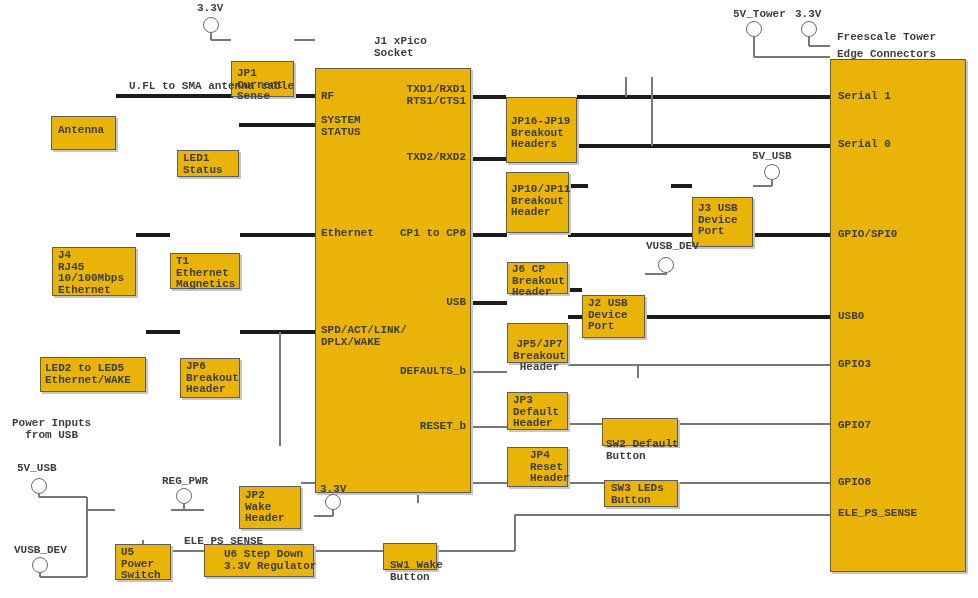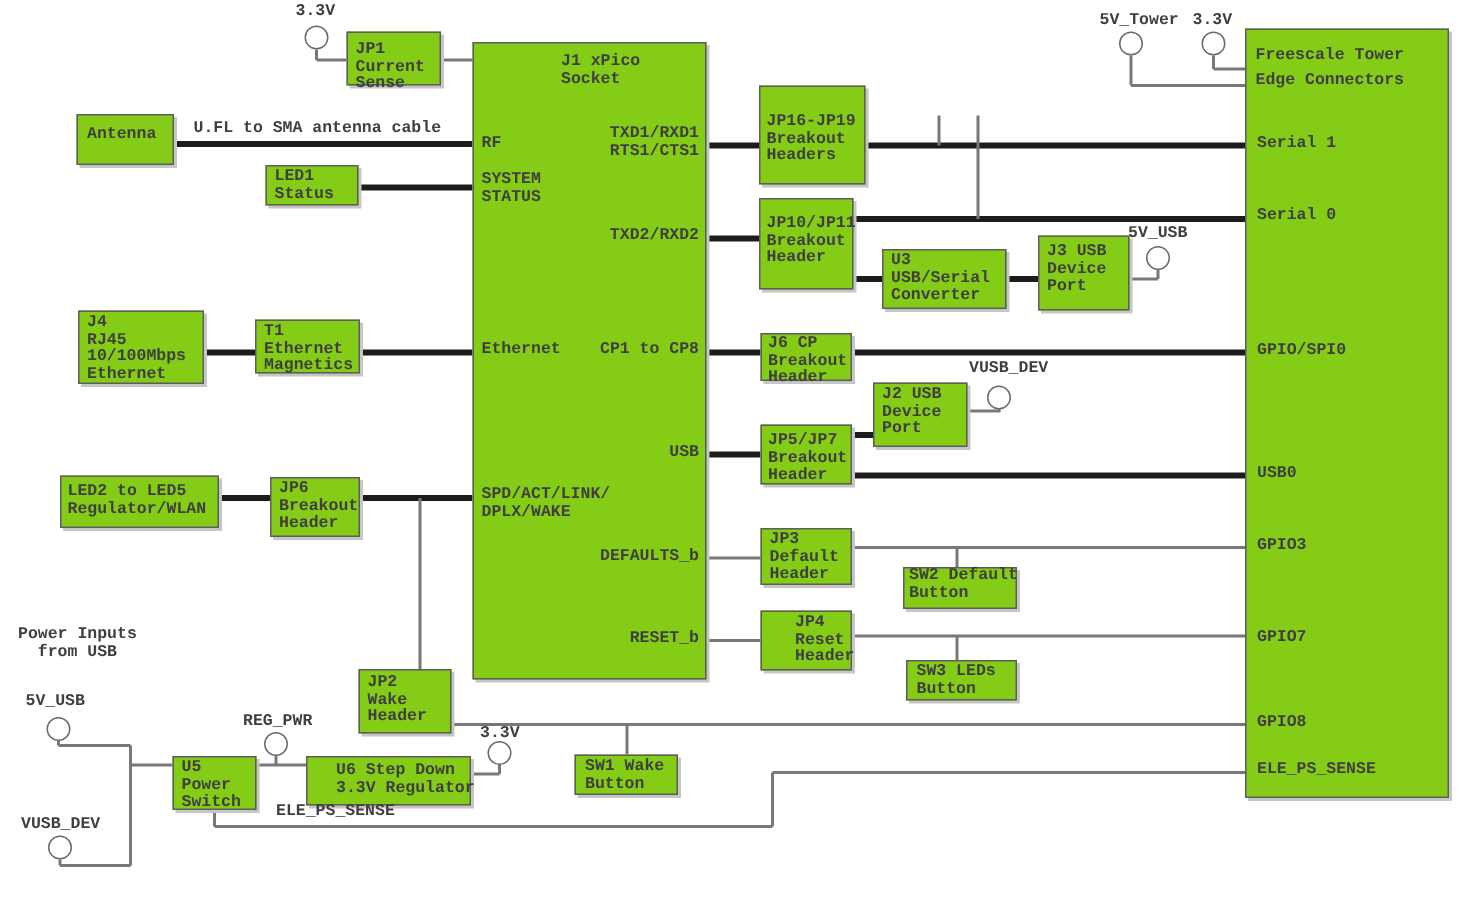--- a/index.html
+++ b/index.html
@@ -2,23 +2,23 @@
 <html><head>
 <meta charset="utf-8">
 <style>
   html,body{margin:0;padding:0;background:#ffffff;}
   #diagram{
     position:relative;width:978px;height:598px;background:#ffffff;overflow:hidden;
     font-family:"Liberation Mono","DejaVu Sans Mono",monospace;
     font-weight:bold;font-size:11px;line-height:11.5px;color:#3f3f3f;
   }
   .box{
-    position:absolute;box-sizing:border-box;background:#84cc16;
+    position:absolute;box-sizing:border-box;background:#eab308;
     border:1.5px solid #5d5d5d;box-shadow:2px 2px 0 #c6c6c6;
-    white-space:pre;overflow:visible;
+    white-space:pre;overflow:visible;margin-top:40px;
   }
   .wire{position:absolute;}
   .wire.thick{background:#1c1c1c;}
   .wire.thin{background:#787878;}
   .lbl{position:absolute;white-space:pre;}
   .circle{
     position:absolute;width:16px;height:16px;box-sizing:border-box;
     border:1.6px solid #6a6a6a;border-radius:50%;background:#ffffff;
   }
 </style>
@@ -78,37 +78,36 @@
     <div class="wire thin" style="left: 142.25px; top: 540px; width: 1.5px; height: 11px;"></div>
     <div class="wire thin" style="left: 143px; top: 550.25px; width: 372px; height: 1.5px;"></div>
     <div class="wire thin" style="left: 514.25px; top: 515px; width: 1.5px; height: 36px;"></div>
     <div class="wire thin" style="left: 515px; top: 514.25px; width: 315px; height: 1.5px;"></div>
     <div class="box" style="left: 231px; top: 21px; width: 63px; height: 36px; padding-top: 6px; padding-left: 5px;"><div>JP1</div><div>Current</div><div>Sense</div></div>
     <div class="box" style="left: 51px; top: 76px; width: 65px; height: 34px; padding-top: 8px; padding-left: 6px;"><div>Antenna</div></div>
     <div class="box" style="left: 177px; top: 110px; width: 62px; height: 27px; padding-top: 2px; padding-left: 5px;"><div>LED1</div><div>Status</div></div>
     <div class="box" style="left: 315px; top: 28px; width: 156px; height: 425px; padding-top: 4px; padding-left: 5px;"></div>
     <div class="box" style="left: 52px; top: 207px; width: 84px; height: 49px; padding-top: 2px; padding-left: 5px;"><div>J4</div><div>RJ45</div><div>10/100Mbps</div><div>Ethernet</div></div>
     <div class="box" style="left: 170px; top: 213px; width: 70px; height: 36px; padding-top: 2px; padding-left: 5px;"><div>T1</div><div>Ethernet</div><div>Magnetics</div></div>
-    <div class="box" style="left: 40px; top: 317px; width: 106px; height: 35px; padding-top: 5px; padding-left: 4px;"><div>LED2 to LED5</div><div>Regulator/WLAN</div></div>
+    <div class="box" style="left: 40px; top: 317px; width: 106px; height: 35px; padding-top: 5px; padding-left: 4px;"><div>LED2 to LED5</div><div>Ethernet/WAKE</div></div>
     <div class="box" style="left: 180px; top: 318px; width: 60px; height: 40px; padding-top: 2px; padding-left: 5px;"><div>JP6</div><div>Breakout</div><div>Header</div></div>
     <div class="box" style="left: 239px; top: 446px; width: 62px; height: 43px; padding-top: 3px; padding-left: 5px;"><div>JP2</div><div>Wake</div><div>Header</div></div>
     <div class="box" style="left: 506px; top: 57px; width: 71px; height: 66px; padding-top: 18px; padding-left: 4px;"><div>JP16-JP19</div><div>Breakout</div><div>Headers</div></div>
     <div class="box" style="left: 506px; top: 132px; width: 63px; height: 61px; padding-top: 11px; padding-left: 4px;"><div>JP10/JP11</div><div>Breakout</div><div>Header</div></div>
-    <div class="box" style="left: 588px; top: 166px; width: 83px; height: 40px; padding-top: 2px; padding-left: 5px;"><div>U3</div><div>USB/Serial</div><div>Converter</div></div>
     <div class="box" style="left: 692px; top: 157px; width: 61px; height: 50px; padding-top: 5px; padding-left: 5px;"><div>J3 USB</div><div>Device</div><div>Port</div></div>
     <div class="box" style="left: 507px; top: 222px; width: 61px; height: 32px; padding-top: 1px; padding-left: 4px;"><div>J6 CP</div><div>Breakout</div><div>Header</div></div>
     <div class="box" style="left: 582px; top: 255px; width: 63px; height: 43px; padding-top: 2px; padding-left: 5px;"><div>J2 USB</div><div>Device</div><div>Port</div></div>
-    <div class="box" style="left: 507px; top: 283px; width: 61px; height: 40px; padding-top: 5px; padding-left: 4px;"><div>JP5/JP7</div><div>Breakout</div><div>Header</div></div>
+    <div class="box" style="left: 507px; top: 283px; width: 61px; height: 40px; padding-top: 15px; padding-left: 4px; text-align: center;"><div>JP5/JP7</div><div>Breakout</div><div>Header</div></div>
     <div class="box" style="left: 507px; top: 352px; width: 61px; height: 38px; padding-top: 2px; padding-left: 5px;"><div>JP3</div><div>Default</div><div>Header</div></div>
-    <div class="box" style="left: 602px; top: 378px; width: 76px; height: 28px; padding-top: 0; padding-left: 3px;"><div>SW2 Default</div><div>Button</div></div>
+    <div class="box" style="left: 602px; top: 378px; width: 76px; height: 28px; padding-top: 20px; padding-left: 3px;"><div>SW2 Default</div><div>Button</div></div>
     <div class="box" style="left: 507px; top: 407px; width: 61px; height: 40px; padding-top: 2px; padding-left: 22px;"><div>JP4</div><div>Reset</div><div>Header</div></div>
     <div class="box" style="left: 604px; top: 440px; width: 74px; height: 27px; padding-top: 2px; padding-left: 6px;"><div>SW3 LEDs</div><div>Button</div></div>
     <div class="box" style="left: 115px; top: 504px; width: 56px; height: 36px; padding-top: 2px; padding-left: 5px;"><div>U5</div><div>Power</div><div>Switch</div></div>
     <div class="box" style="left: 204px; top: 504px; width: 110px; height: 33px; padding-top: 4px; padding-left: 19px;"><div>U6 Step Down</div><div>3.3V Regulator</div></div>
-    <div class="box" style="left: 383px; top: 503px; width: 69px; height: 27px; padding-top: 2px; padding-left: 6px;"><div>SW1 Wake</div><div>Button</div></div>
+    <div class="box" style="left: 383px; top: 503px; width: 54px; height: 27px; padding-top: 16px; padding-left: 6px;"><div>SW1 Wake</div><div>Button</div></div>
     <div class="box" style="left: 830px; top: 19px; width: 136px; height: 513px; padding-top: 4px; padding-left: 5px;"></div>
     <div class="lbl" style="top: 36px; left: 374px;"><div>J1 xPico</div><div>Socket</div></div>
     <div class="lbl" style="top: 29px; left: 837px; line-height: 17px;"><div>Freescale Tower</div><div>Edge Connectors</div></div>
     <div class="lbl" style="top: 91px; left: 321px;"><div>RF</div></div>
     <div class="lbl" style="top: 115px; left: 321px;"><div>SYSTEM</div><div>STATUS</div></div>
     <div class="lbl" style="top: 228px; left: 321px;"><div>Ethernet</div></div>
     <div class="lbl" style="top: 325px; left: 321px;"><div>SPD/ACT/LINK/</div><div>DPLX/WAKE</div></div>
     <div class="lbl" style="top: 84px; right: 512px; text-align: right;"><div>TXD1/RXD1</div><div>RTS1/CTS1</div></div>
     <div class="lbl" style="top: 152px; right: 512px; text-align: right;"><div>TXD2/RXD2</div></div>
     <div class="lbl" style="top: 228px; right: 512px; text-align: right;"><div>CP1 to CP8</div></div>

